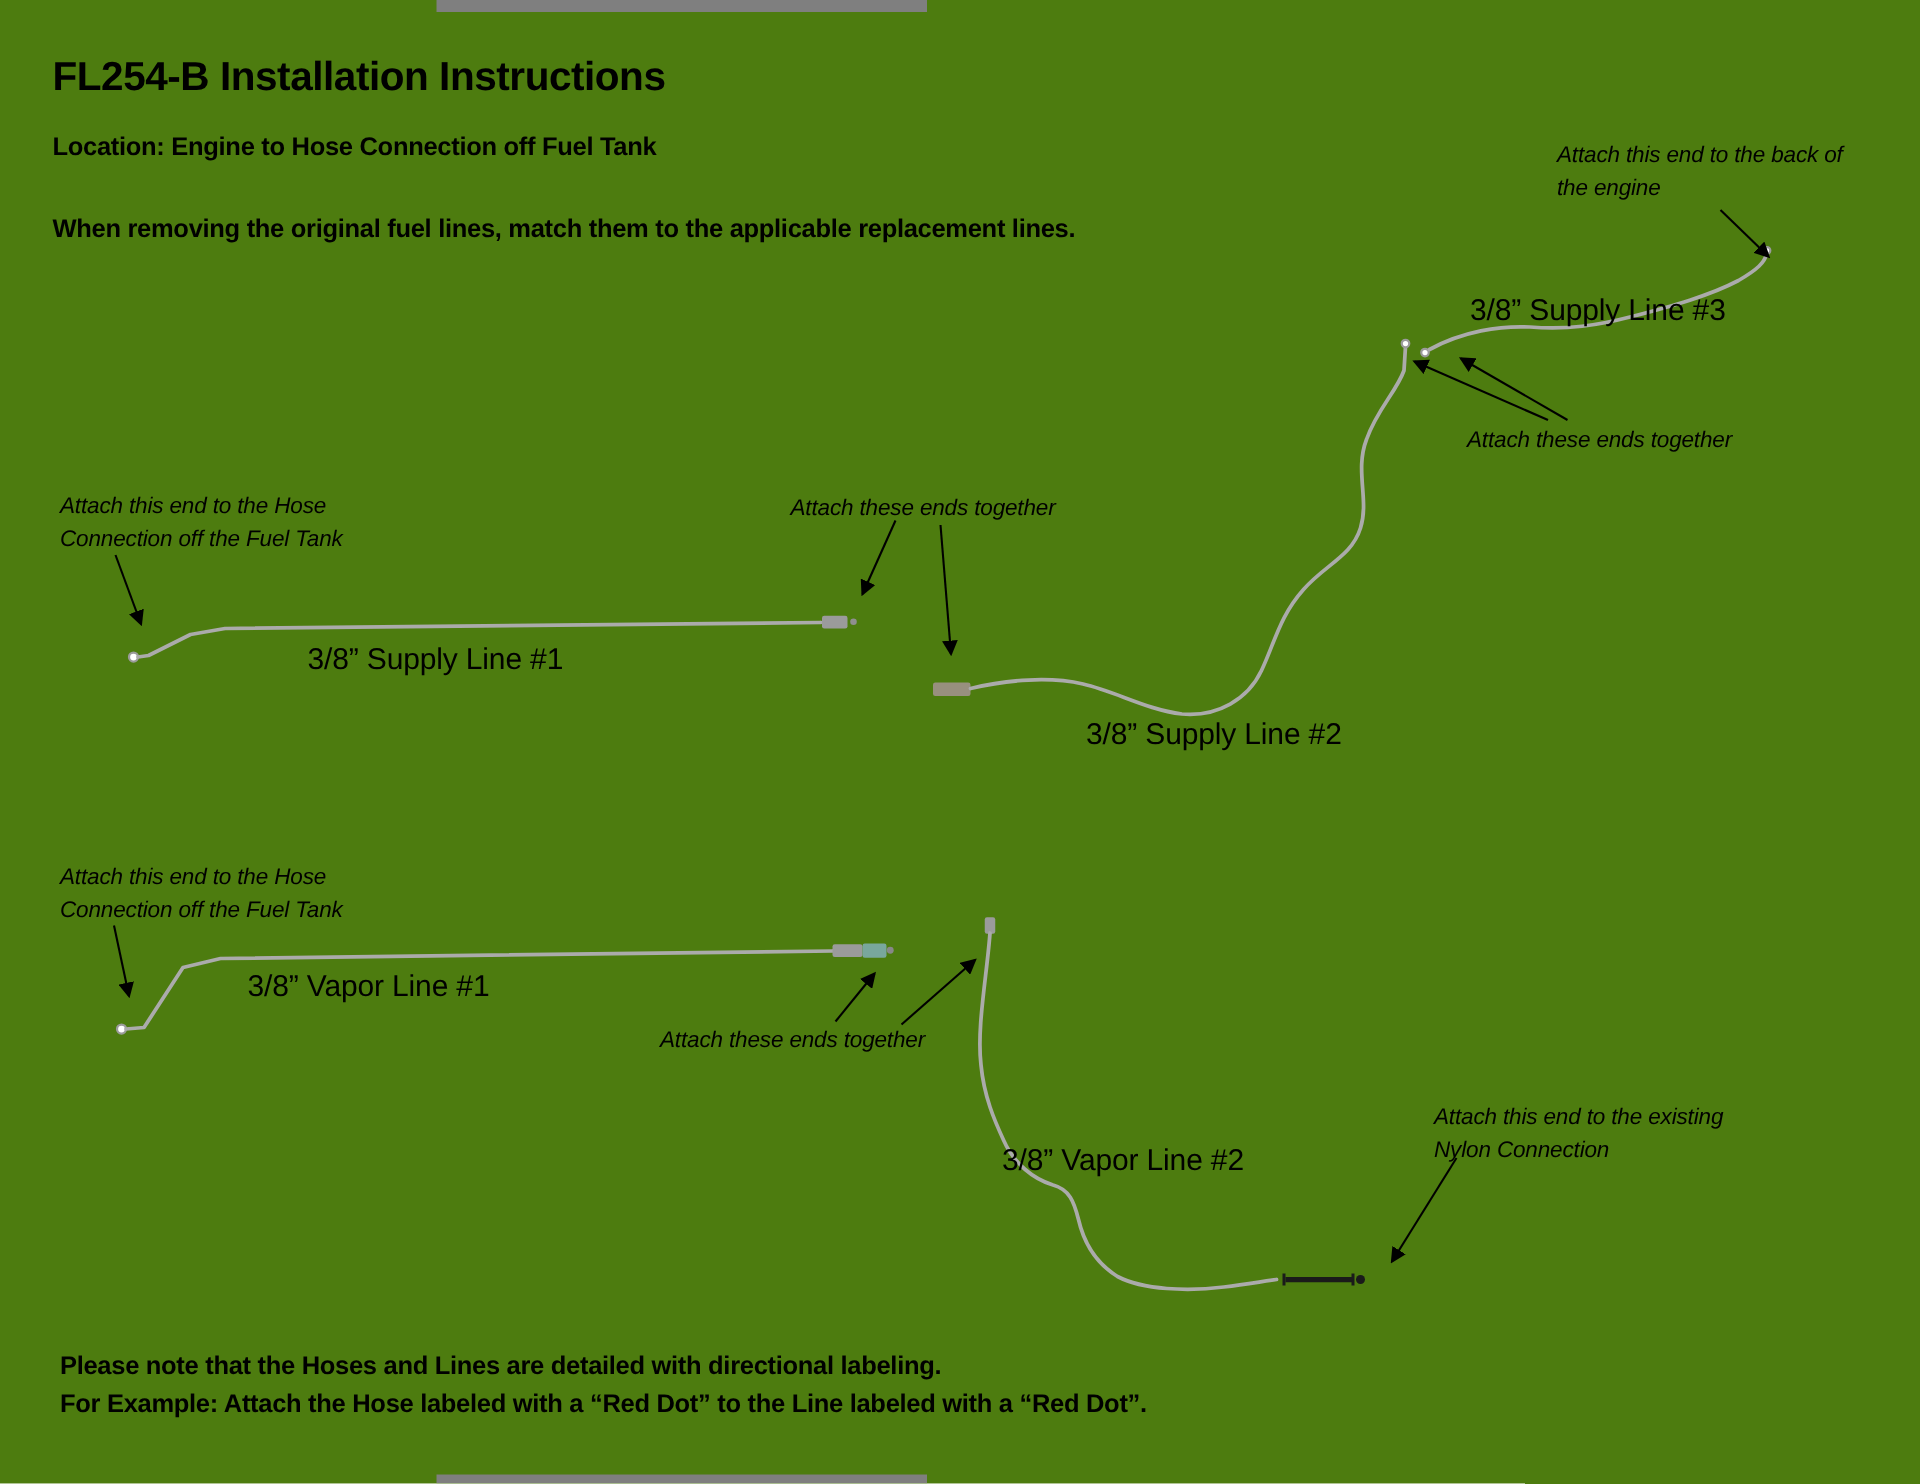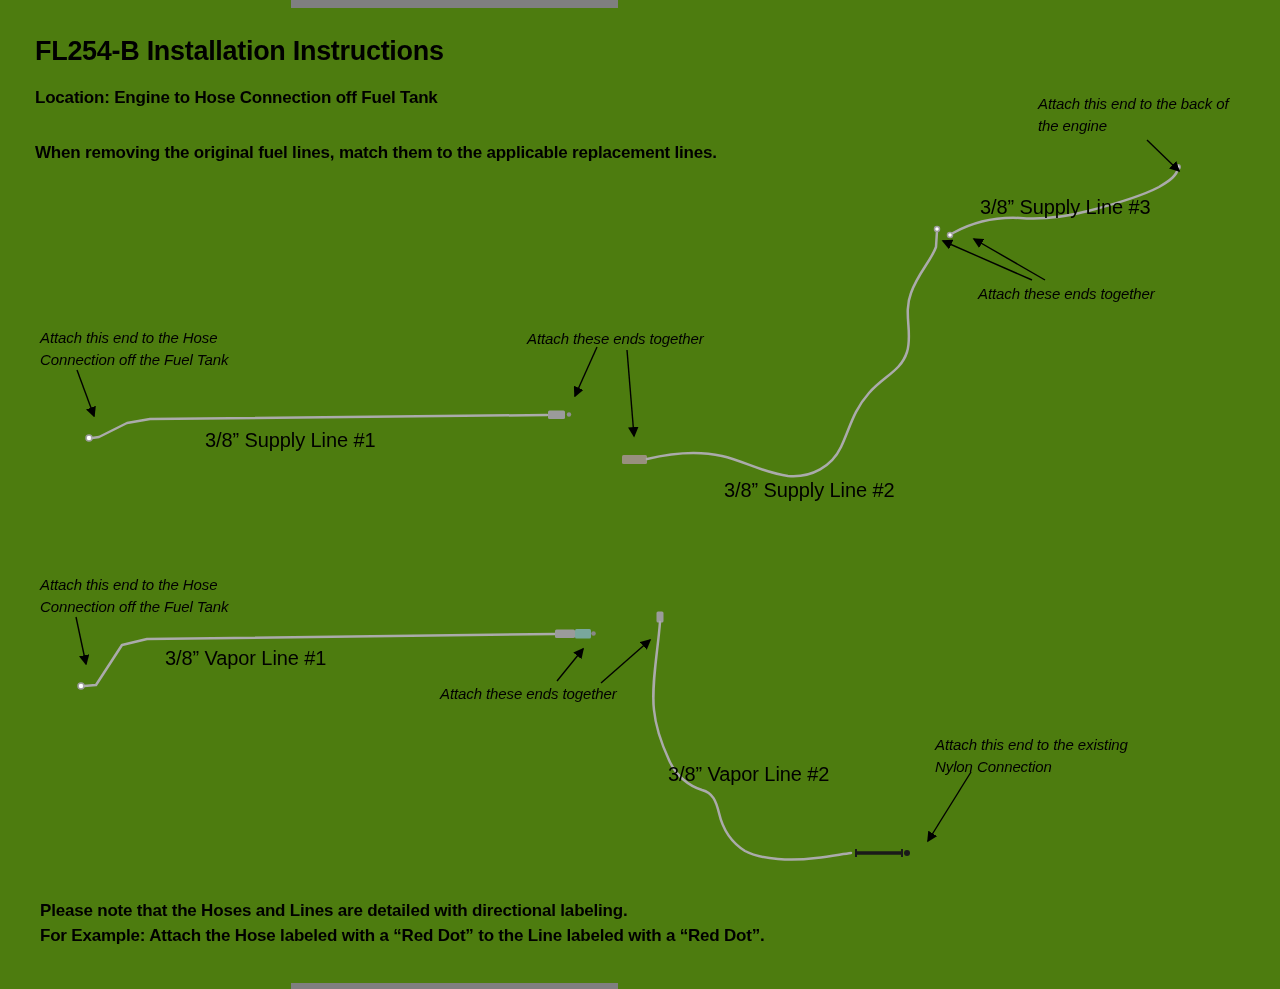--- a/index.html
+++ b/index.html
@@ -123,19 +123,19 @@
 Connection off the Fuel Tank</div>
   <div class="note" style="left:527px;top:328px;">Attach these ends together</div>
   <div class="line-label" style="left:165px;top:429px;margin-left:40px;">3/8” Supply Line #1</div>
   <div class="line-label" style="left:724px;top:479px;text-align:right;">3/8” Supply Line #2</div>
 
   <div class="note" style="left:40px;top:574px;">Attach this end to the Hose
 Connection off the Fuel Tank</div>
   <div class="line-label" style="left:165px;top:647px;">3/8” Vapor Line #1</div>
   <div class="note" style="left:440px;top:683px;">Attach these ends together</div>
   <div class="line-label" style="left:668px;top:763px;">3/8” Vapor Line #2</div>
-  <div class="note" style="left:935px;top:734px;">Attach this end to the existing
+  <div class="note" style="left:956px;top:734px;">Attach this end to the existing
 Nylon Connection</div>
 
   <div class="footer-line" style="left:40px;top:901px;">Please note that the Hoses and Lines are detailed with directional labeling.</div>
   <div class="footer-line" style="left:40px;top:926px;">For Example: Attach the Hose labeled with a “Red Dot” to the Line labeled with a “Red Dot”.</div>
 
 </div>
 
 </body></html>

